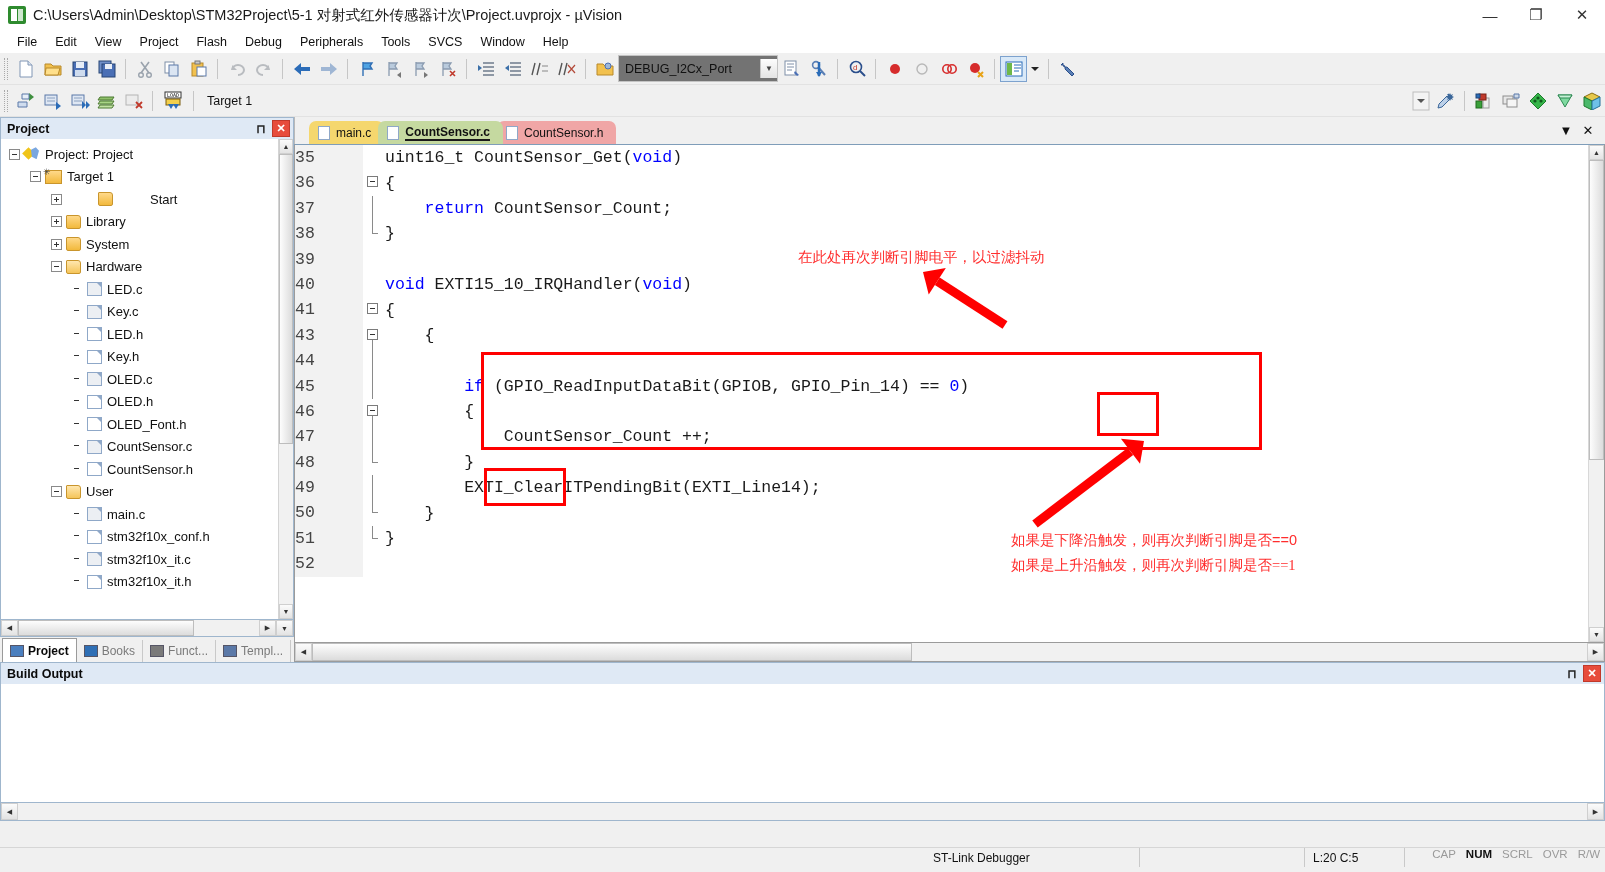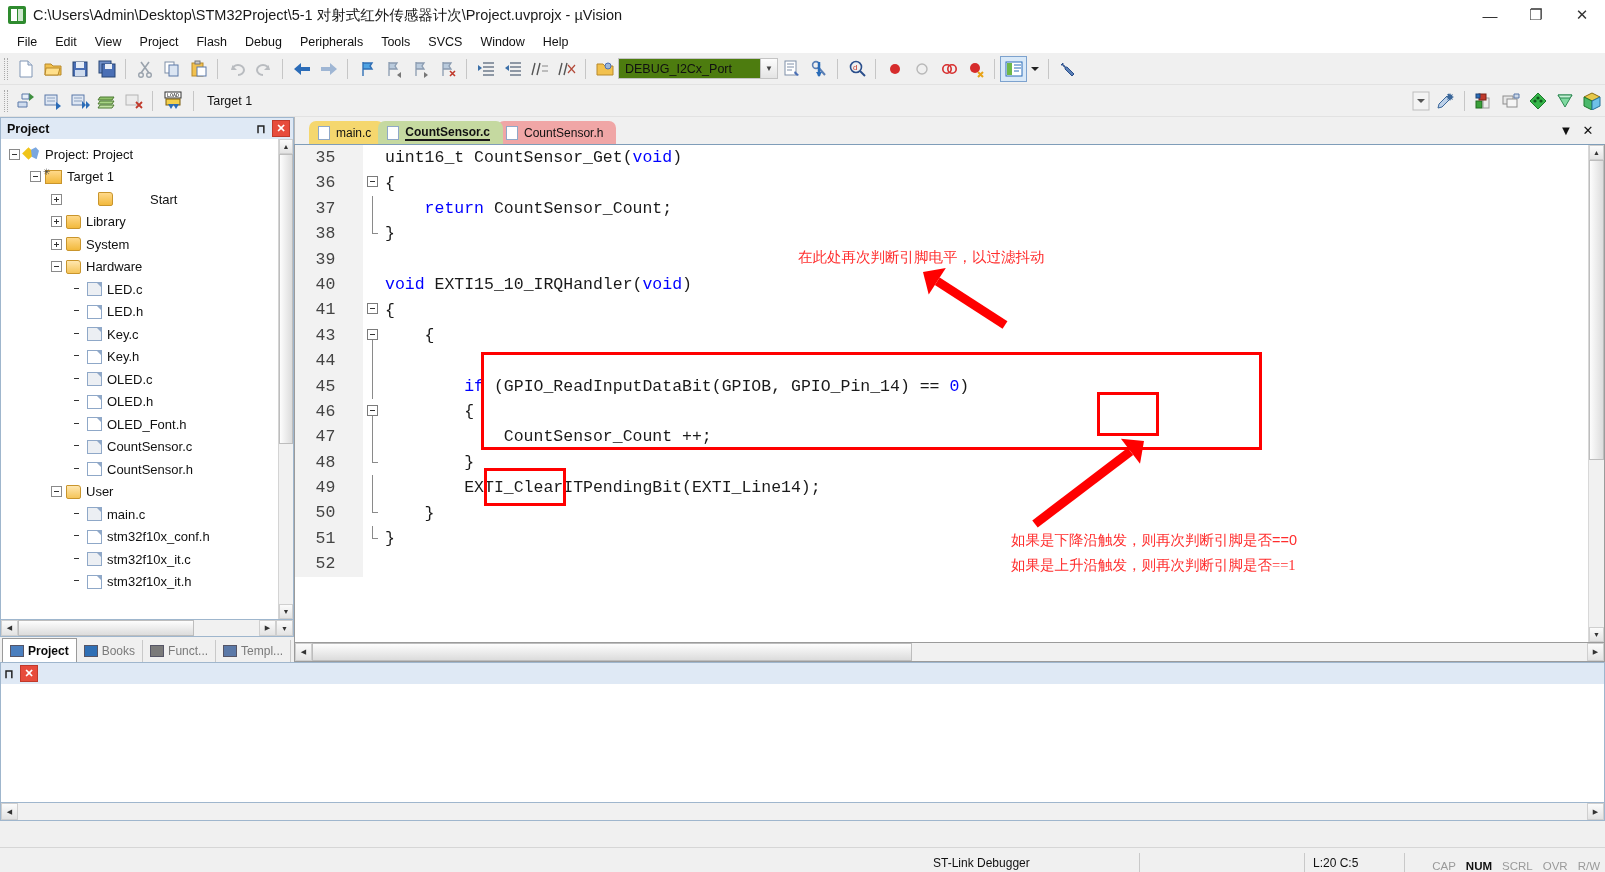--- a/index.html
+++ b/index.html
@@ -24,21 +24,21 @@
   
   .menubar { height:23px; background:#ffffff; display:flex; align-items:center; padding-left:8px; flex:0 0 23px; }
   .menu-item { font-size:12.5px; color:#111; padding:3px 9px; white-space:nowrap; }
 
   
   .toolbar { height:32px; background:#f0f0f0; display:flex; align-items:center; padding-left:4px; flex:0 0 32px; border-bottom:1px solid #e2e2e2; }
   .tb-grip { width:4px; height:22px; border-left:1px dotted #aaa; border-right:1px dotted #aaa; margin-right:4px; flex:0 0 4px; }
   .tb-btn { width:27px; height:26px; display:flex; align-items:center; justify-content:center; position:relative; flex:0 0 27px; }
   .tb-sep { width:1px; height:20px; background:#c6c6c6; margin:0 5px; flex:0 0 1px; }
   .tb-btn svg { display:block; }
-  .tb-combo { height:21px; border:1px solid #c4c4c4; background:#4d7c0f; display:flex; align-items:center; min-width:160px; }
+  .tb-combo { height:27px; border:1px solid #c4c4c4; background:#737373; display:flex; align-items:center; min-width:160px; }
   .tb-combo .val { font-size:12.5px; padding:0 6px; color:#111; white-space:nowrap; flex:1; }
   .tb-combo .arrow { width:17px; height:19px; background:linear-gradient(#fdfdfd,#e4e4e4); border-left:1px solid #c4c4c4; display:flex; align-items:center; justify-content:center; font-size:8px; color:#444; }
   .tb-target { font-size:12.5px; color:#111; padding-left:8px; min-width:140px; }
   .tb-btn.active-tgl { background:#d9e9f8; border:1px solid #7da2ce; }
 
   
   .main { flex:1 1 auto; display:flex; min-height:0; }
   .left-pane { width:294px; flex:0 0 294px; display:flex; flex-direction:column; background:#f0f0f0; }
   .right-pane { flex:1 1 auto; display:flex; flex-direction:column; min-width:0; background:#f0f0f0; }
 
@@ -85,21 +85,21 @@
   .etab .eti { width:12px; height:14px; background:#fff; border:1px solid #8fa8c8; margin-right:6px; flex:0 0 12px; }
   .etab.sel { font-weight:bold; z-index:3; }
   .etab.sel .lbl { border-bottom:2px solid #1a1a1a; }
   .etabs-right { margin-left:auto; display:flex; align-items:center; height:27px; padding-right:6px; }
   .etabs-right div { width:22px; height:20px; display:flex; align-items:center; justify-content:center; font-size:13px; color:#111; }
 
   
   .editor { flex:1 1 auto; background:#fff; border:1px solid #9b9b9b; border-top:1px solid #7f9db9; display:flex; min-height:0; position:relative; overflow:hidden; }
   .code-area { flex:1 1 auto; position:relative; overflow:hidden; font-family:"Liberation Mono", monospace; font-size:16.5px; }
   .crow { height:25.4px; display:flex; align-items:center; position:relative; white-space:pre; }
-  .gut { width:68px; flex:0 0 68px; text-align:center; padding-right:7px; color:#444; background:#f2f2f2; height:25.4px; line-height:25.4px; font-size:16.5px; }
+  .gut { width:68px; flex:0 0 68px; text-align:left; padding-right:7px; color:#444; background:#f2f2f2; height:25.4px; line-height:25.4px; font-size:16.5px; }
   .foldcol { width:22px; flex:0 0 22px; height:25.4px; position:relative; }
   .foldbox { position:absolute; left:4px; top:6px; width:11px; height:11px; border:1px solid #7b7b7b; background:#fff; }
   .foldbox::before { content:""; position:absolute; left:2px; top:4px; width:5px; height:1px; background:#333; }
   .foldline { position:absolute; left:9px; top:0; width:1px; height:25.4px; background:#8a8a8a; }
   .foldtick { position:absolute; left:9px; top:12px; width:6px; height:1px; background:#8a8a8a; }
   .ctext { color:#1a1a1a; }
   .kw { color:#0000ff; }
   .cm { color:#008000; }
   .num { color:#0000ff; }
 
@@ -113,21 +113,21 @@
   .ed-hsb .hsb-thumb { width:600px; }
 
   
   .bo-head { height:22px; flex:0 0 22px; background:#dfe9f5; display:flex; align-items:center; border:1px solid #9fb6cd; border-bottom:none; }
   .bo-body { flex:0 0 118px; background:#fff; border:1px solid #9fb6cd; border-top:none; border-bottom:none; }
   .bo-hsb { height:19px; flex:0 0 19px; background:#f1f1f1; border:1px solid #9fb6cd; display:flex; align-items:stretch; }
   .bottom-wrap { flex:0 0 auto; display:flex; flex-direction:column; background:#f0f0f0; }
   .btabs { height:26px; flex:0 0 26px; display:flex; align-items:flex-end; padding-left:2px; background:#f0f0f0; }
 
   
-  .statusbar { height:25px; flex:0 0 25px; background:#f0f0f0; border-top:1px solid #d6d6d6; display:flex; align-items:flex-end; font-size:12px; color:#111; }
+  .statusbar { height:25px; flex:0 0 25px; background:#f0f0f0; border-top:1px solid #d6d6d6; display:flex; align-items:flex-start; font-size:12px; color:#111; }
   .sb-cell { height:19px; display:flex; align-items:center; padding:0 8px; border-right:1px solid #c9c9c9; white-space:nowrap; }
   .sb-ind { padding:0 5px; color:#9a9a9a; font-size:11.5px; }
   .sb-ind.on { color:#111; font-weight:bold; }
 </style>
 </head>
 <body>
 
 <div id="app">
 
   <div class="titlebar">
@@ -511,27 +511,27 @@
               <span class="ticon fold open"></span>
               <span>Hardware</span>
             </div>
             <div class="tnode" style="padding-left: 67px;">
               <span class="tw none"></span>
               <span class="ticon fdoc c"></span>
               <span>LED.c</span>
             </div>
             <div class="tnode" style="padding-left: 67px;">
               <span class="tw none"></span>
+              <span class="ticon fdoc c"></span>
+              <span>Key.c</span>
+            </div>
+            <div class="tnode" style="padding-left: 67px;">
+              <span class="tw none"></span>
               <span class="ticon fdoc"></span>
               <span>LED.h</span>
-            </div>
-            <div class="tnode" style="padding-left: 67px;">
-              <span class="tw none"></span>
-              <span class="ticon fdoc c"></span>
-              <span>Key.c</span>
             </div>
             <div class="tnode" style="padding-left: 67px;">
               <span class="tw none"></span>
               <span class="ticon fdoc"></span>
               <span>Key.h</span>
             </div>
             <div class="tnode" style="padding-left: 67px;">
               <span class="tw none"></span>
               <span class="ticon fdoc c"></span>
               <span>OLED.c</span>
@@ -685,20 +685,21 @@
         <div class="hsb-arrow">◀</div>
         <div class="hsb-thumb"></div>
         <div class="hsb-track"></div>
         <div class="hsb-arrow">▶</div>
       </div>
     </div>
   </div>
 
   <div class="bottom-wrap">
     <div class="bo-head">
+      <div class="panel-title">Build Output</div>
       <div class="panel-pin">⊓</div>
       <div class="panel-x">✕</div>
     </div>
     <div class="bo-body"></div>
     <div class="bo-hsb">
       <div class="hsb-arrow">◀</div>
       <div class="hsb-track"></div>
       <div class="hsb-arrow">▶</div>
     </div>
     <div class="btabs" id="btabs"></div>

